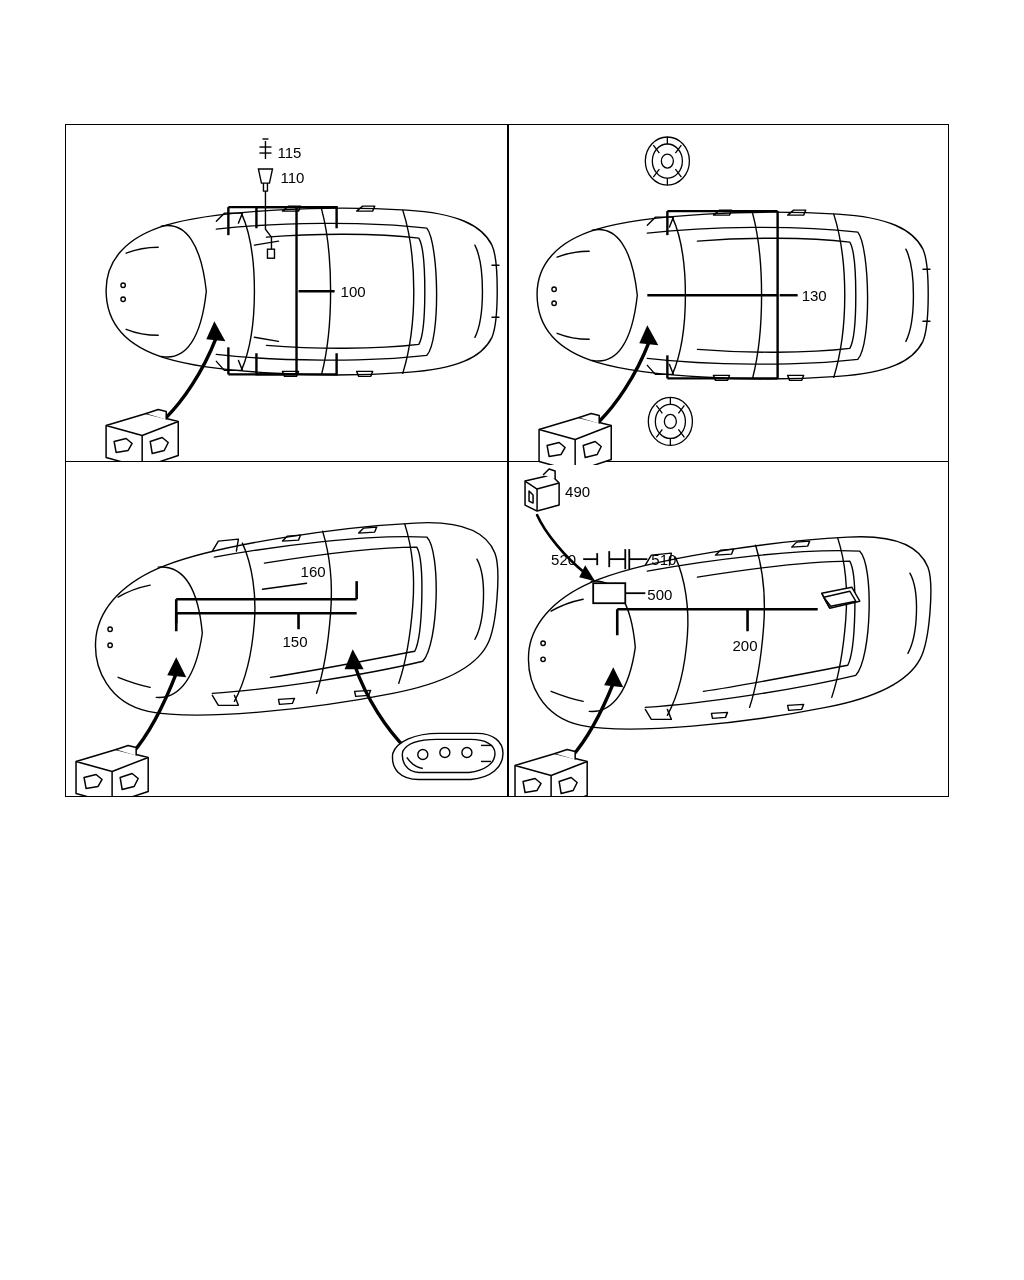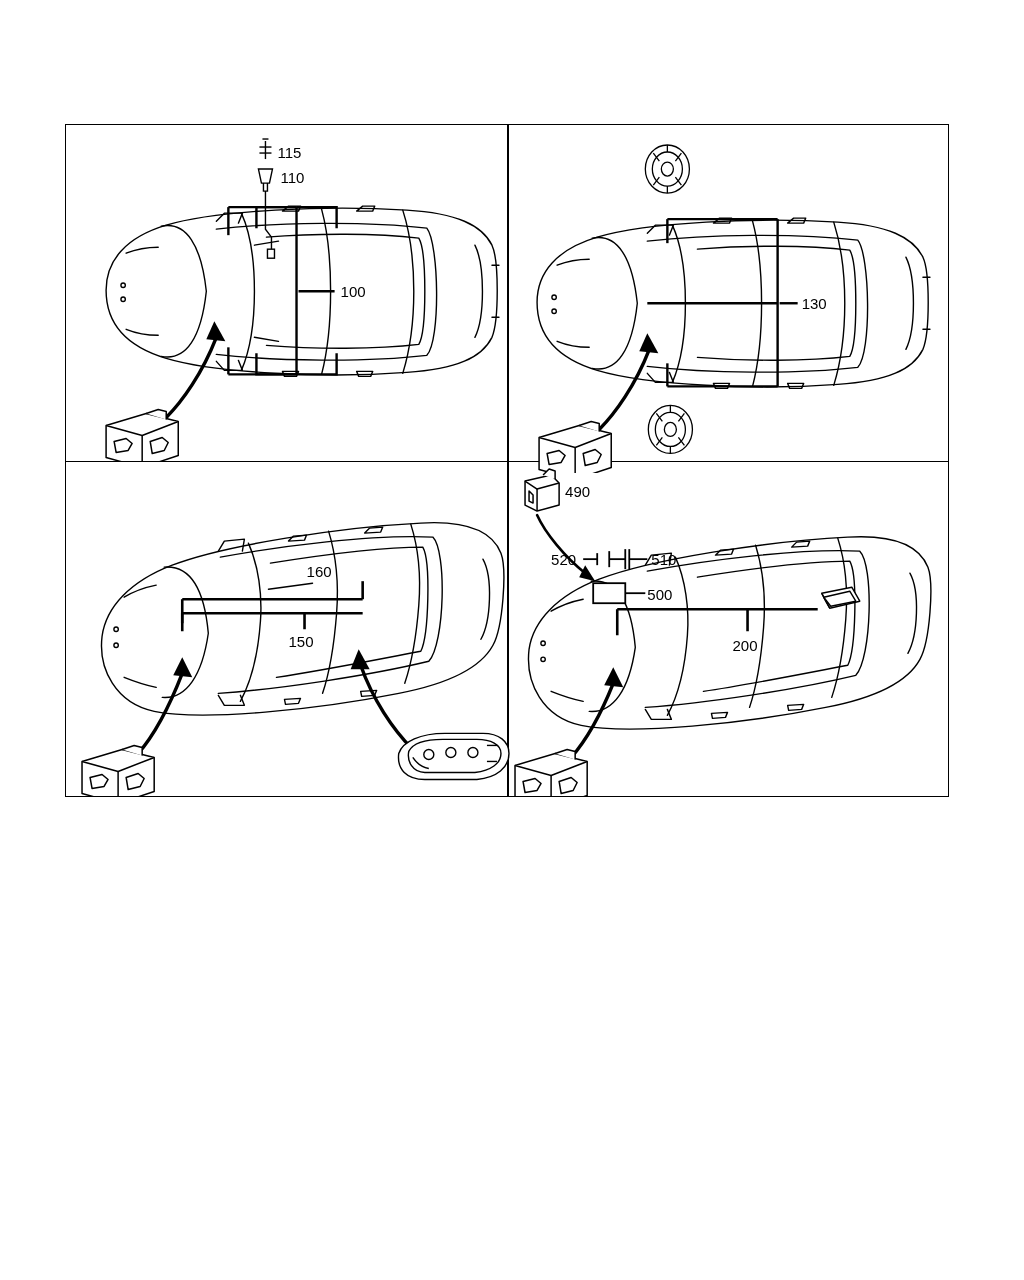--- a/index.html
+++ b/index.html
@@ -45,22 +45,22 @@
     height: 1.5px;
     background: #000;
   }
   .quad {
     position: absolute;
     width: 50%;
     height: 50%;
     box-sizing: border-box;
   }
   .q1 { left: 0; top: 0; }
-  .q2 { left: 50%; top: 12px; }
-  .q3 { left: 6px; top: 50%; }
+  .q2 { left: 50%; top: 4px; }
+  .q3 { left: 0; top: 50%; }
   .q4 { left: 50%; top: 50%; }
   .quad svg { display: block; width: 100%; height: 100%; }
   .lbl {
     font-size: 15px;
     fill: #000;
     font-family: "Liberation Sans", sans-serif;
   }
 </style>
 </head>
 <body>

